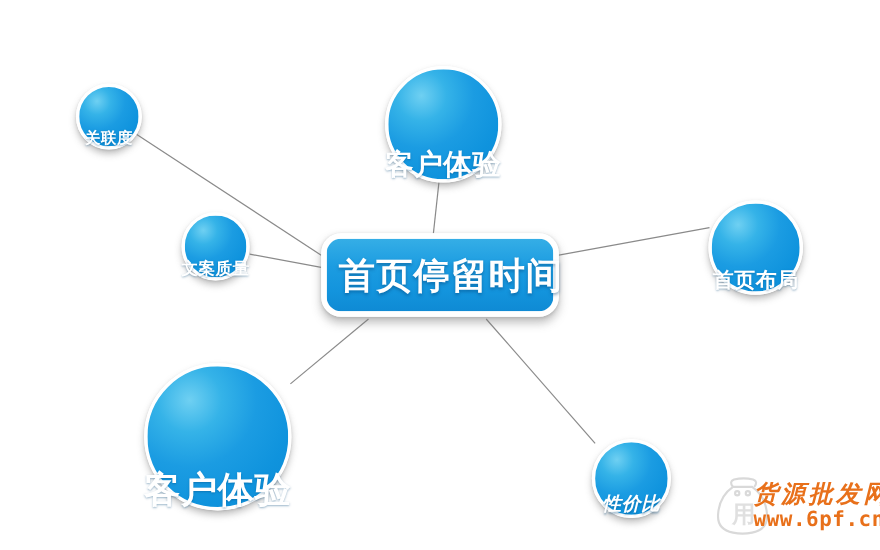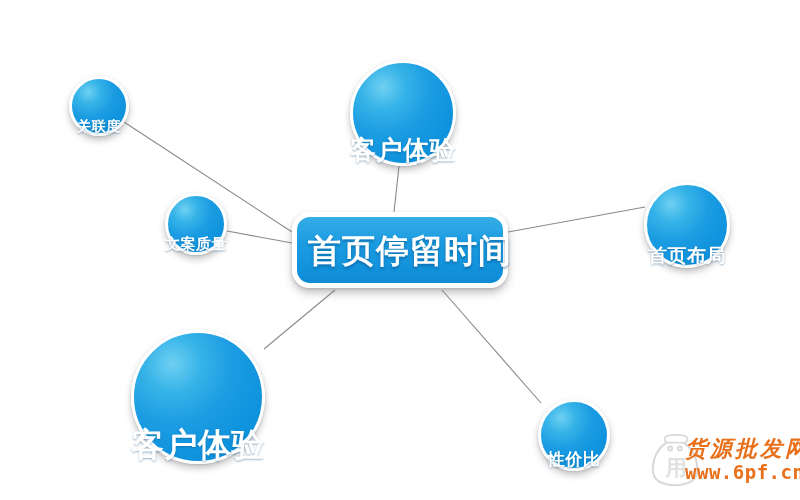--- a/index.html
+++ b/index.html
@@ -157,21 +157,21 @@
 
   <div class="node" style="left:644px; top:182px; width:86px; height:86px;">
     <span class="label" style="font-size:19px;">首页布局</span>
   </div>
 
   <div class="node" style="left:131px; top:330px; width:134px; height:134px;">
     <span class="label" style="font-size:33px;">客户体验</span>
   </div>
 
   <div class="node" style="left:538px; top:399px; width:72px; height:72px;">
-    <span class="label" style="font-size:17px;">性价比</span>
+    <span class="label" style="font-size:17px;font-style:italic;">性价比</span>
   </div>
 
   <div class="center-node">
     <span class="label">首页停留时间</span>
   </div>
 
   <div id="watermark">
     <svg class="bag" viewBox="0 0 60 60" xmlns="http://www.w3.org/2000/svg">
       <g stroke="#d9d9d9" stroke-width="2" fill="none">
         <path d="M20 11 q-4 -5 1 -7 q9 -2 18 0 q5 2 1 7"></path>

